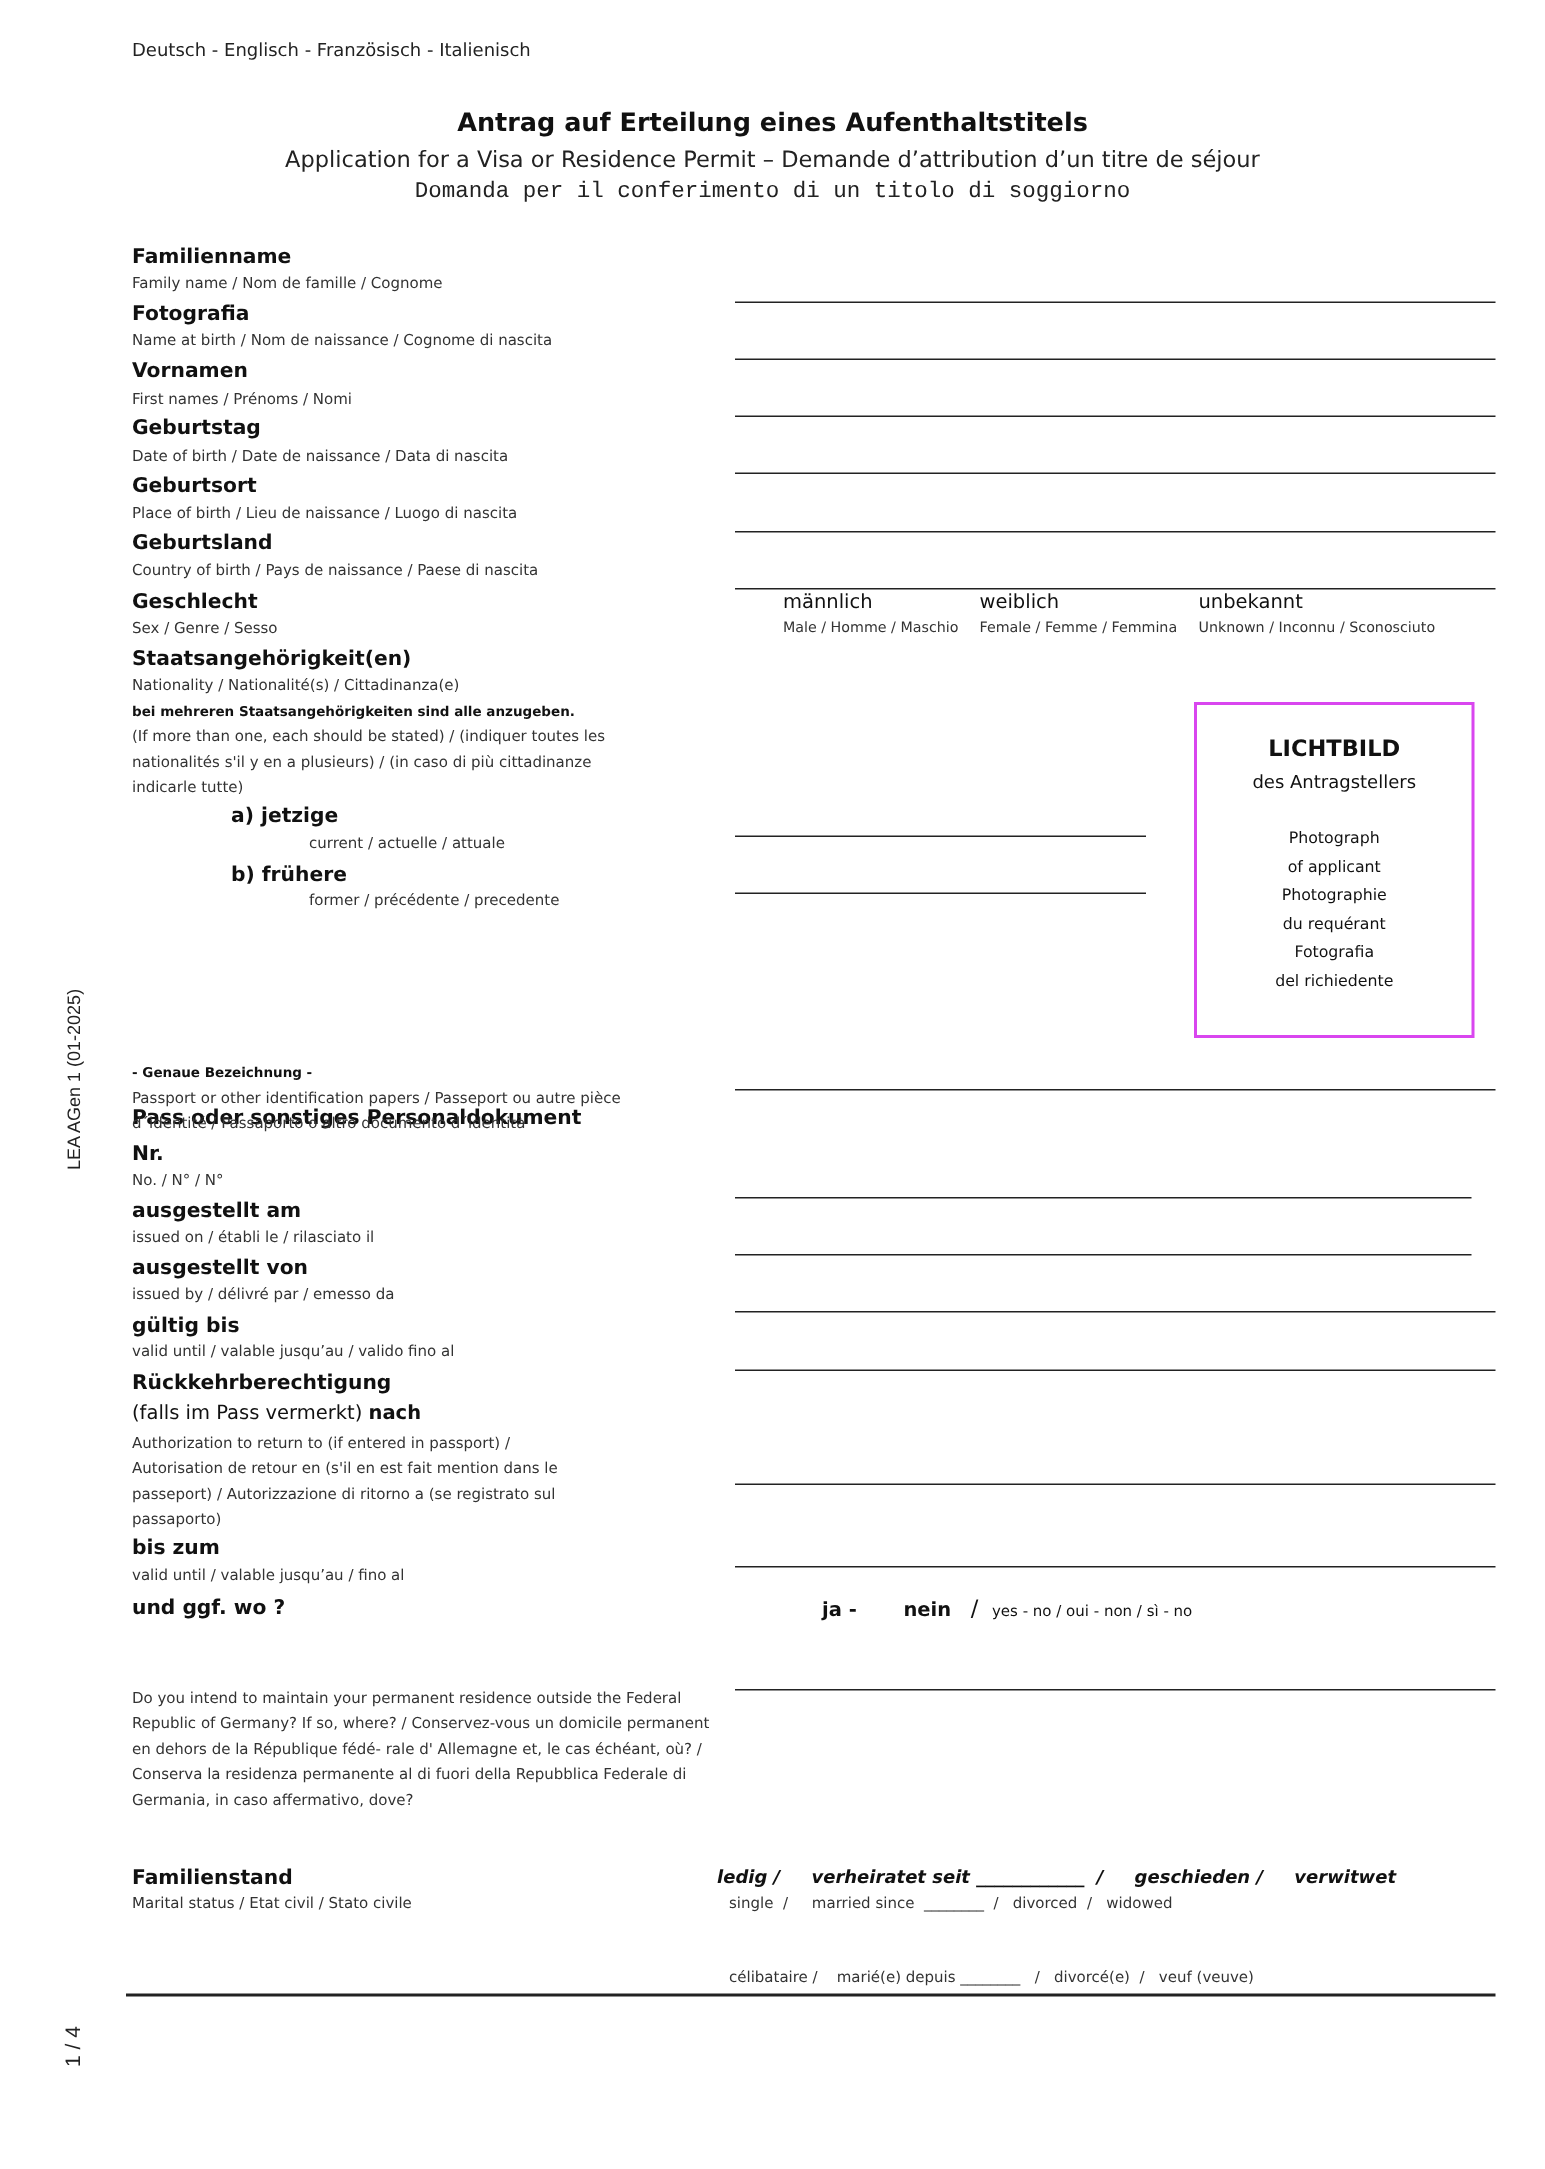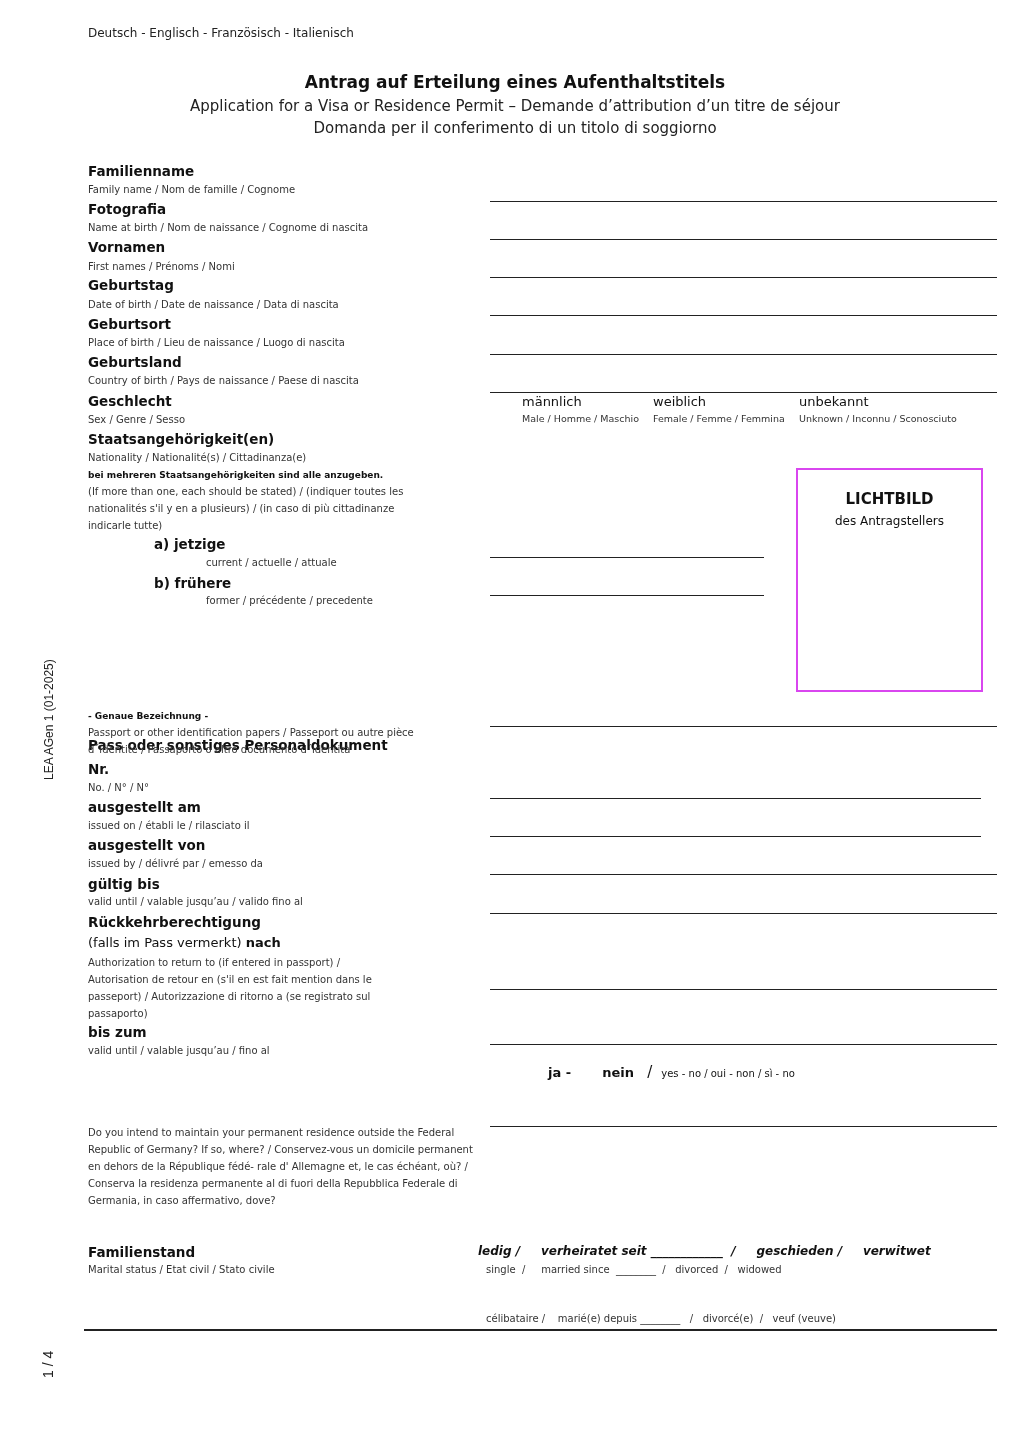--- a/index.html
+++ b/index.html
@@ -28,21 +28,21 @@
   .ms-head { font-size: 12px; font-weight: bold; }
   .ms-sub { font-size: 10px; color: #333; }
   .bottomrule { position: absolute; left: 84px; top: 1329px; width: 913px; height: 2px; background: #222; }
 </style>
 </head>
 <body>
 
 <div class="abs lang">Deutsch - Englisch - Französisch - Italienisch</div>
 <div class="abs title">Antrag auf Erteilung eines Aufenthaltstitels</div>
 <div class="abs subtitle" style="top:97px;">Application for a Visa or Residence Permit  –  Demande d’attribution d’un titre de séjour</div>
-<div class="abs subtitle" style="top:119px;">Domanda per il conferimento di un titolo di soggiorno</div>
+<div class="abs subtitle" style="top:119px;font-family:Liberation Mono, monospace;">Domanda per il conferimento di un titolo di soggiorno</div>
 
 <div class="abs lbl" style="left:88px;top:163px;">Familienname</div>
 <div class="abs sub" style="left:88px;top:184px;">Family name / Nom de famille / Cognome</div>
 <input class="field" style="left: 490px; top: 171px; width: 507px;" value="">
 <div class="line" style="left:490px;top:201px;width:507px;"></div>
 
 <div class="abs lbl" style="left:88px;top:201px;">Fotografia</div>
 <div class="abs sub" style="left:88px;top:222px;">Name at birth / Nom de naissance / Cognome di nascita</div>
 <input class="field" style="left: 490px; top: 209px; width: 507px;" value="">
 <div class="line" style="left:490px;top:239px;width:507px;"></div>
@@ -93,20 +93,28 @@
 <div class="line" style="left:490px;top:557px;width:274px;"></div>
 
 <div class="abs lbl" style="left:154px;top:575px;">b)  frühere</div>
 <div class="abs sub" style="left:206px;top:595px;">former / précédente / precedente</div>
 <input class="field" style="left: 490px; top: 565px; width: 274px;" value="">
 <div class="line" style="left:490px;top:595px;width:274px;"></div>
 
 <div class="photo">
   <div class="ph-title">LICHTBILD</div>
   <div class="ph-sub">des Antragstellers</div>
+  <div class="ph-lines">
+    <div>Photograph</div>
+    <div>of applicant</div>
+    <div>Photographie</div>
+    <div>du requérant</div>
+    <div>Fotografia</div>
+    <div>del richiedente</div>
+  </div>
 </div>
 
 <div class="abs lbl" style="left:88px;top:689px;margin-top:48px;">Pass oder sonstiges Personaldokument</div>
 <div class="abs boldsmall" style="left:88px;top:711px;">- Genaue Bezeichnung -</div>
 <div class="abs sub2" style="left:88px;top:724px;width:330px;">Passport or other identification papers  /  Passeport ou autre pièce d´identité  /  Passaporto o altro documento d´identità</div>
 <input class="field" style="left: 490px; top: 696px; width: 507px;" value="">
 <div class="line" style="left:490px;top:726px;width:507px;"></div>
 
 <div class="abs lbl" style="left:88px;top:761px;">Nr.</div>
 <div class="abs sub" style="left:88px;top:782px;">No. /   N°  / N°</div>
@@ -133,20 +141,21 @@
 <div class="abs sub2" style="left:88px;top:954px;width:290px;">Authorization to return to (if entered in passport) / Autorisation de retour en  (s'il en est fait mention dans le passeport) / Autorizzazione di ritorno a (se registrato sul passaporto)</div>
 <input class="field" style="left: 490px; top: 959px; width: 507px;" value="">
 <div class="line" style="left:490px;top:989px;width:507px;"></div>
 
 <div class="abs lbl" style="left:88px;top:1024px;">bis zum</div>
 <div class="abs sub" style="left:88px;top:1045px;">valid until /  valable jusqu’au / fino al</div>
 <input class="field" style="left: 490px; top: 1014px; width: 507px;" value="">
 <div class="line" style="left:490px;top:1044px;width:507px;"></div>
 
 <div class="abs lbl" style="left:88px;top:1062px;line-height:21px;">
+  <div>und ggf. wo ?</div>
 </div>
 <div class="abs sub2" style="left:88px;top:1124px;width:385px;">Do you intend to maintain your permanent residence outside the Federal Republic of Germany? If so, where?   / Conservez-vous un domicile permanent en dehors de la République fédé- rale d' Allemagne et, le cas échéant, où?   / Conserva la residenza permanente al di fuori della Repubblica Federale di Germania, in caso affermativo, dove?</div>
 <div class="abs" style="left:548px;top:1062px;">
   <span class="yn">ja  -</span>
   <span class="yn" style="margin-left:26px;">nein</span>
   <span style="font-size:15px;margin-left:8px;">/</span>
   <span style="font-size:10px;margin-left:4px;">yes - no  /  oui - non  /  sì - no</span>
 </div>
 <input class="field" style="left: 490px; top: 1096px; width: 507px;" value="">
 <div class="line" style="left:490px;top:1126px;width:507px;"></div>

